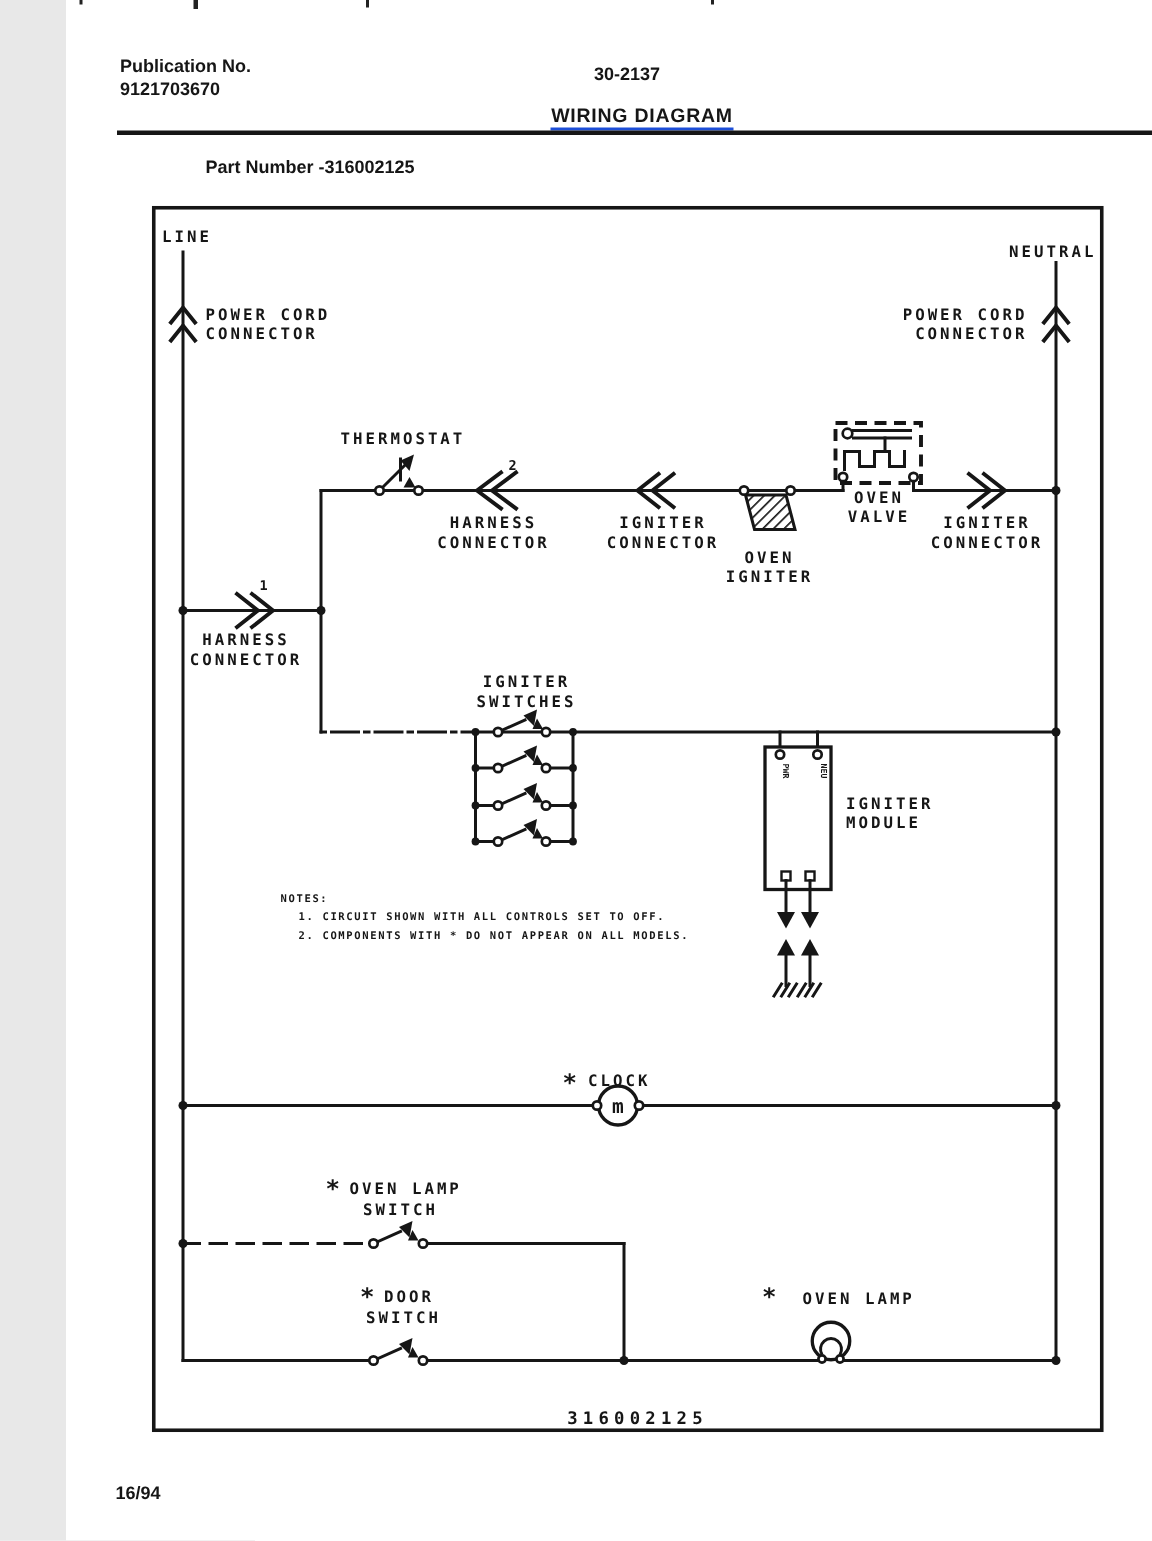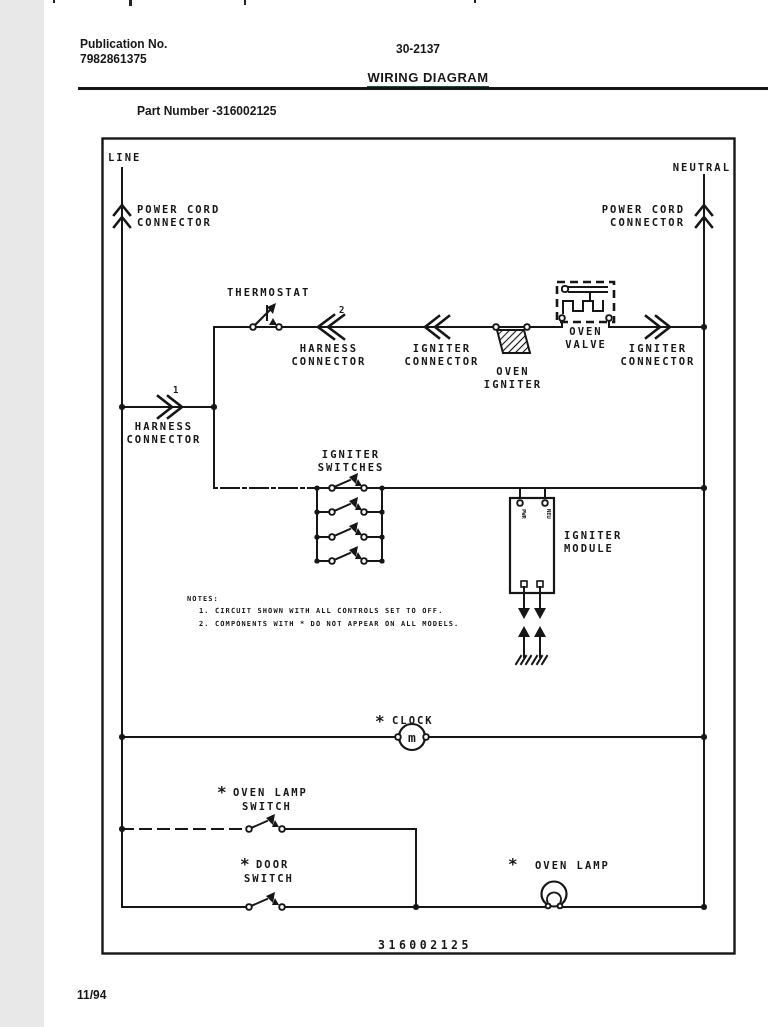--- a/index.html
+++ b/index.html
@@ -4,21 +4,21 @@
 <style>
   html,body{margin:0;padding:0;background:#e8e8e8;}
   .page{position:relative;width:768px;height:1027px;background:#ffffff;overflow:hidden;
         font-family:"Liberation Sans", sans-serif;color:#161616;margin-left:44px;}
   
   .tick{position:absolute;background:#222;}
   
   .pub{position:absolute;left:36px;top:37px;font-size:12px;font-weight:bold;line-height:15px;}
   .docnum{position:absolute;left:352px;top:42px;font-size:12px;font-weight:bold;}
   .title-wrap{position:absolute;left:0;top:68px;width:768px;text-align:center;}
-  .title{font-size:13px;font-weight:bold;display:inline-block;border-bottom:2px solid #14532d;
+  .title{font-size:13px;font-weight:bold;display:inline-block;border-bottom:2px solid #1d4ed8;
          padding-bottom:1px;letter-spacing:0.5px;}
   .rule{position:absolute;left:34px;top:87px;width:701px;height:3px;background:#161616;}
   .partnum{position:absolute;left:53px;top:104px;font-size:12px;font-weight:bold;padding-left:40px;}
   .footer-date{position:absolute;left:33px;top:988px;font-size:12px;font-weight:bold;}
   
   .diagram-box{position:absolute;left:57px;top:137px;width:563px;height:818px;}
   svg{display:block;}
   .wire{stroke:#161616;stroke-width:2;fill:none;stroke-linecap:square;}
   .chev{stroke:#161616;stroke-width:2.6;fill:none;stroke-linecap:square;stroke-linejoin:miter;}
   .term{fill:#ffffff;stroke:#161616;stroke-width:1.8;}
@@ -46,21 +46,21 @@
 
   <div class="tick" style="left:9px;top:0;width:2px;height:3px;"></div>
   <div class="tick" style="left:85px;top:0;width:3px;height:6px;"></div>
   <div class="tick" style="left:200px;top:0;width:2px;height:5px;"></div>
   <div class="tick" style="left:430px;top:0;width:2px;height:3px;"></div>
   <div class="tick" style="left:756px;top:0;width:9px;height:5px;"></div>
   <div class="tick" style="left:762px;top:9px;width:3px;height:8px;"></div>
 
   <div class="pub">
     <div>Publication No.</div>
-    <div>7982861375</div>
+    <div>9121703670</div>
   </div>
   <div class="docnum">30-2137</div>
   <div class="title-wrap">
     <span class="title">WIRING DIAGRAM</span>
   </div>
   <div class="rule"></div>
   <div class="partnum">Part Number -316002125</div>
 
   <div class="diagram-box">
   <svg width="635" height="818" viewBox="0 0 635 818">
@@ -302,14 +302,14 @@
       <circle cx="453" cy="757" r="12.5" fill="#fff" stroke="#161616" stroke-width="2.2"></circle>
       <path d="M447,766 A7 7 0 1 1 459,766" fill="none" stroke="#161616" stroke-width="2"></path>
       <circle class="term" cx="447" cy="769" r="2.4"></circle>
           <circle class="term" cx="459" cy="769" r="2.4"></circle>
     </g>
 
     <text class="bignum" x="324" y="812">316002125</text>
   </svg>
   </div>
 
-  <div class="footer-date">11/94</div>
+  <div class="footer-date">16/94</div>
 </div>
 
 </body></html>

